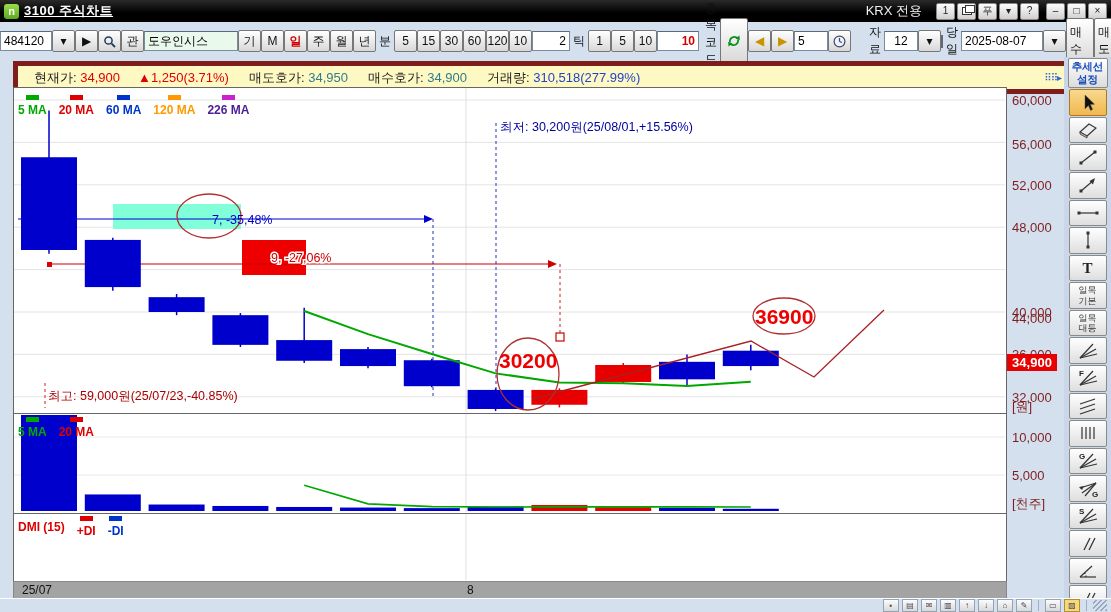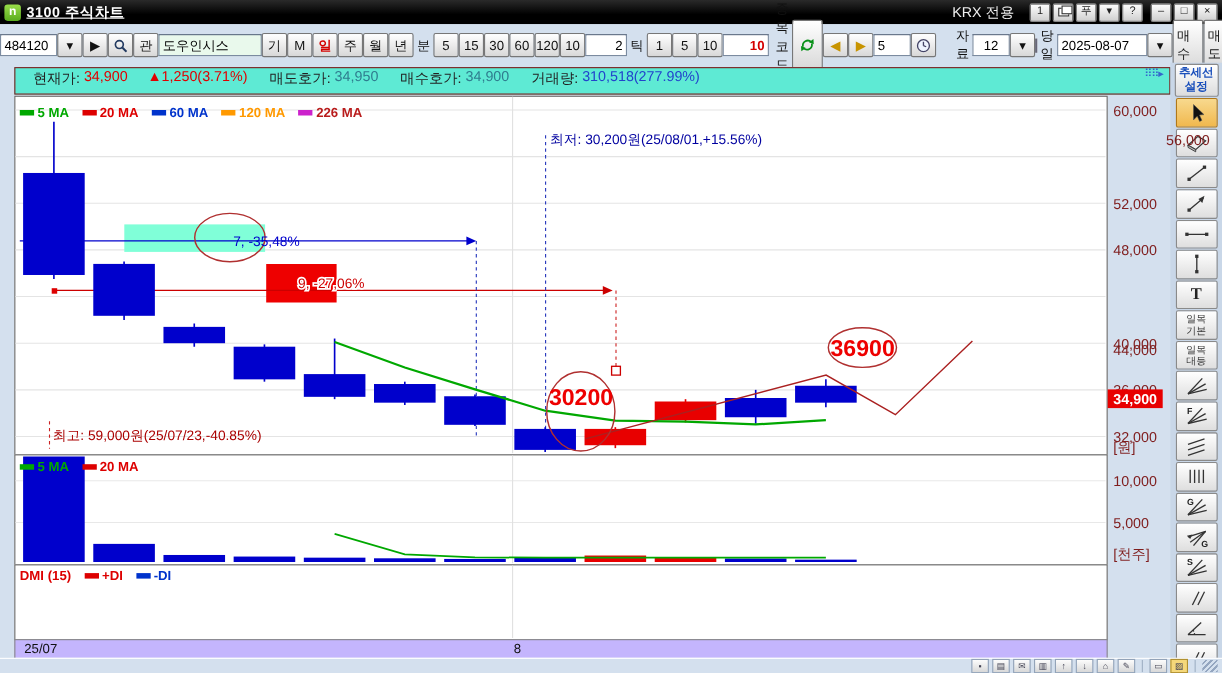--- a/index.html
+++ b/index.html
@@ -24,40 +24,40 @@
   .inp{height:18px;border:1px solid #7b8ba0;border-top-color:#5a6a80;background:#fff;font-size:12px;
     font-family:inherit;padding:0 3px;}
   .btn{height:20px;min-width:20px;background:linear-gradient(#ffffff,#d8d8d8);border:1px solid #777;
     border-radius:2px;font-size:12px;padding:12px 3px;display:flex;align-items:center;justify-content:center;color:#111;}
   .btn.sm{min-width:17px;padding:0 2px;}
   .red-text{color:#d40000;font-weight:bold;}
   .lbl{margin:0 3px;color:#111;}
   .namebox{background:#e9f9ec;}
   .cb{width:11px;height:11px;border:1px solid #667;background:#fff;display:inline-block;}
   
-  .infobar{position:absolute;left:13px;top:61px;width:1049px;height:23px;background:#5eead4;border:1px solid #7f1d1d;
-    display:flex;font-size:13px;color:#222;}
+  .infobar{position:absolute;left:13px;top:61px;width:1049px;height:23px;background:#fef9c3;border:5px solid #7f1d1d;
+    display:flex;align-items:center;font-size:13px;color:#222;}
   .infobar b{font-weight:normal;}
   .grip-dots{margin-left:auto;margin-right:6px;color:#3366cc;font-size:10px;letter-spacing:-1px;}
   
   .panel{position:absolute;background:#fff;border:1px solid #666;}
   #main-panel{left:13px;top:87px;width:992px;height:325px;}
   #vol-panel{left:13px;top:413px;width:992px;height:99px;}
   #dmi-panel{left:13px;top:513px;width:992px;height:67px;}
-  #xaxis-row{left:13px;top:581px;width:992px;height:16px;position:absolute;background:#c4b5fd;
+  #xaxis-row{left:13px;top:581px;width:992px;height:16px;position:absolute;background:#a3a3a3;
     border:1px solid #888;border-bottom-color:#fff;font-size:12px;color:#111;}
   #xaxis-row .xl{position:absolute;left:8px;top:1px;}
   #xaxis-row .xm{position:absolute;left:453px;top:1px;}
   
   .axlab{position:absolute;left:1012px;font-size:13px;color:#7f1d1d;z-index:3;}
   .pricetag{position:absolute;left:1007px;top:354px;width:50px;height:17px;background:#e80000;color:#fff;
     font-size:13px;font-weight:bold;display:flex;align-items:center;justify-content:center;z-index:4;}
   
   .legend{position:absolute;display:flex;gap:12px;align-items:center;z-index:3;font-size:12px;font-weight:bold;}
-  .lg-item{display:flex;align-items:center;gap:3px;}
+  .lg-item{display:flex;align-items:center;gap:3px;flex-direction:column;}
   .lg-sw{width:13px;height:5px;display:inline-block;}
   .volnote{position:absolute;right:113px;top:417px;color:#cc0000;font-size:12.5px;z-index:3;}
   
   #right-tools{position:absolute;left:1064px;top:57px;width:47px;height:555px;background:#c9d7e8;
     display:flex;flex-direction:column;align-items:center;gap:1px;z-index:1;padding-top:1px;box-sizing:border-box;}
   .settingsbtn{width:38px;height:30px;background:linear-gradient(#fff,#dcdcdc);border:1px solid #8a8a8a;border-radius:2px;
     color:#1a4fbb;font-size:10.5px;font-weight:bold;text-align:center;line-height:1.25;display:flex;flex-direction:column;justify-content:center;}
   .tool{width:36px;height:26px;background:linear-gradient(#ffffff,#dedede);border:1px solid #8a8a8a;border-radius:2px;
     display:flex;align-items:center;justify-content:center;color:#222;}
   .tool.sel{background:linear-gradient(#f8d98e,#f0b84e);border-color:#b07818;}
@@ -298,21 +298,21 @@
         <span class="lg-item">
           <span class="lg-sw" style="background: rgb(0, 51, 204);"></span>
           <span style="color: rgb(0, 51, 204);">60 MA</span>
         </span>
         <span class="lg-item">
           <span class="lg-sw" style="background: rgb(255, 153, 0);"></span>
           <span style="color: rgb(255, 153, 0);">120 MA</span>
         </span>
         <span class="lg-item">
           <span class="lg-sw" style="background: rgb(204, 34, 204);"></span>
-          <span style="color: #b91c1c;">226 MA</span>
+          <span style="color: #4c1d95;">226 MA</span>
         </span>
       </div>
       <div class="legend" style="left: 18px; top: 417px;">
         <span class="lg-item">
           <span class="lg-sw" style="background: rgb(0, 168, 0);"></span>
           <span style="color: rgb(0, 168, 0);">5 MA</span>
         </span>
         <span class="lg-item">
           <span class="lg-sw" style="background: rgb(221, 0, 0);"></span>
           <span style="color: rgb(221, 0, 0);">20 MA</span>
@@ -323,21 +323,21 @@
         <span class="lg-item">
           <span class="lg-sw" style="background: rgb(221, 0, 0);"></span>
           <span style="color: rgb(221, 0, 0);">+DI</span>
         </span>
         <span class="lg-item">
           <span class="lg-sw" style="background: rgb(0, 51, 204);"></span>
           <span style="color: rgb(0, 51, 204);">-DI</span>
         </span>
       </div>
       <div class="axlab" style="top: 93px;">60,000</div>
-      <div class="axlab" style="top: 120px; margin-left: 48px;">56,000</div>
+      <div class="axlab" style="top: 137px;">56,000</div>
       <div class="axlab" style="top: 177.8px;">52,000</div>
       <div class="axlab" style="top: 220.2px;">48,000</div>
       <div class="axlab" style="top: 262.6px; margin-top: 48px;">44,000</div>
       <div class="axlab" style="top: 305px;">40,000</div>
       <div class="axlab" style="top: 347.4px;">36,000</div>
       <div class="axlab" style="top: 389.8px; text-align: center;">32,000</div>
       <div class="axlab" style="top: 398px;">[원]</div>
       <div class="axlab" style="top: 430px;">10,000</div>
       <div class="axlab" style="top: 468px;">5,000</div>
       <div class="axlab" style="top: 495px;">[천주]</div>

